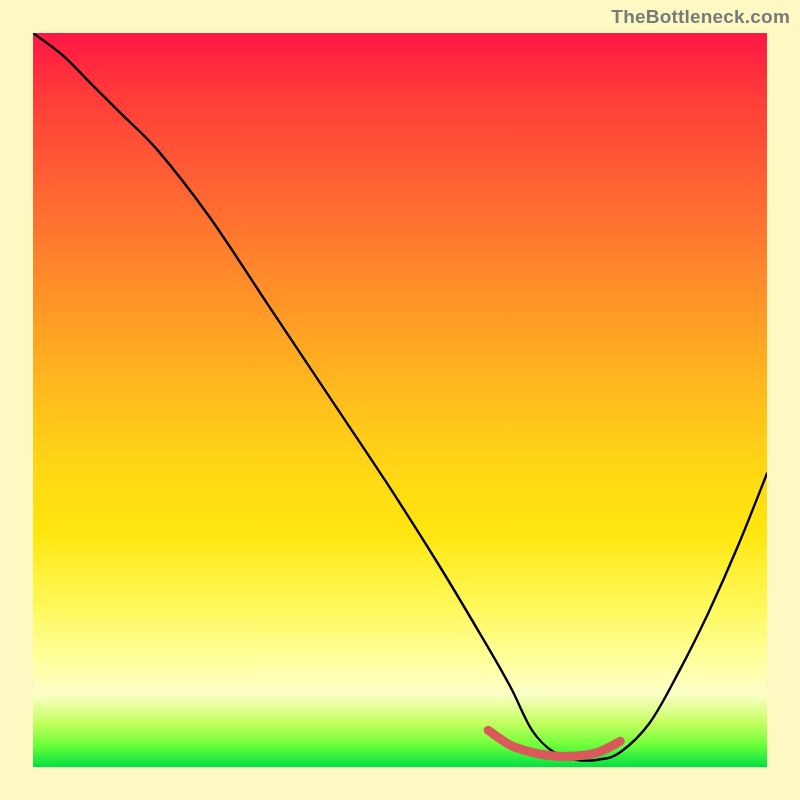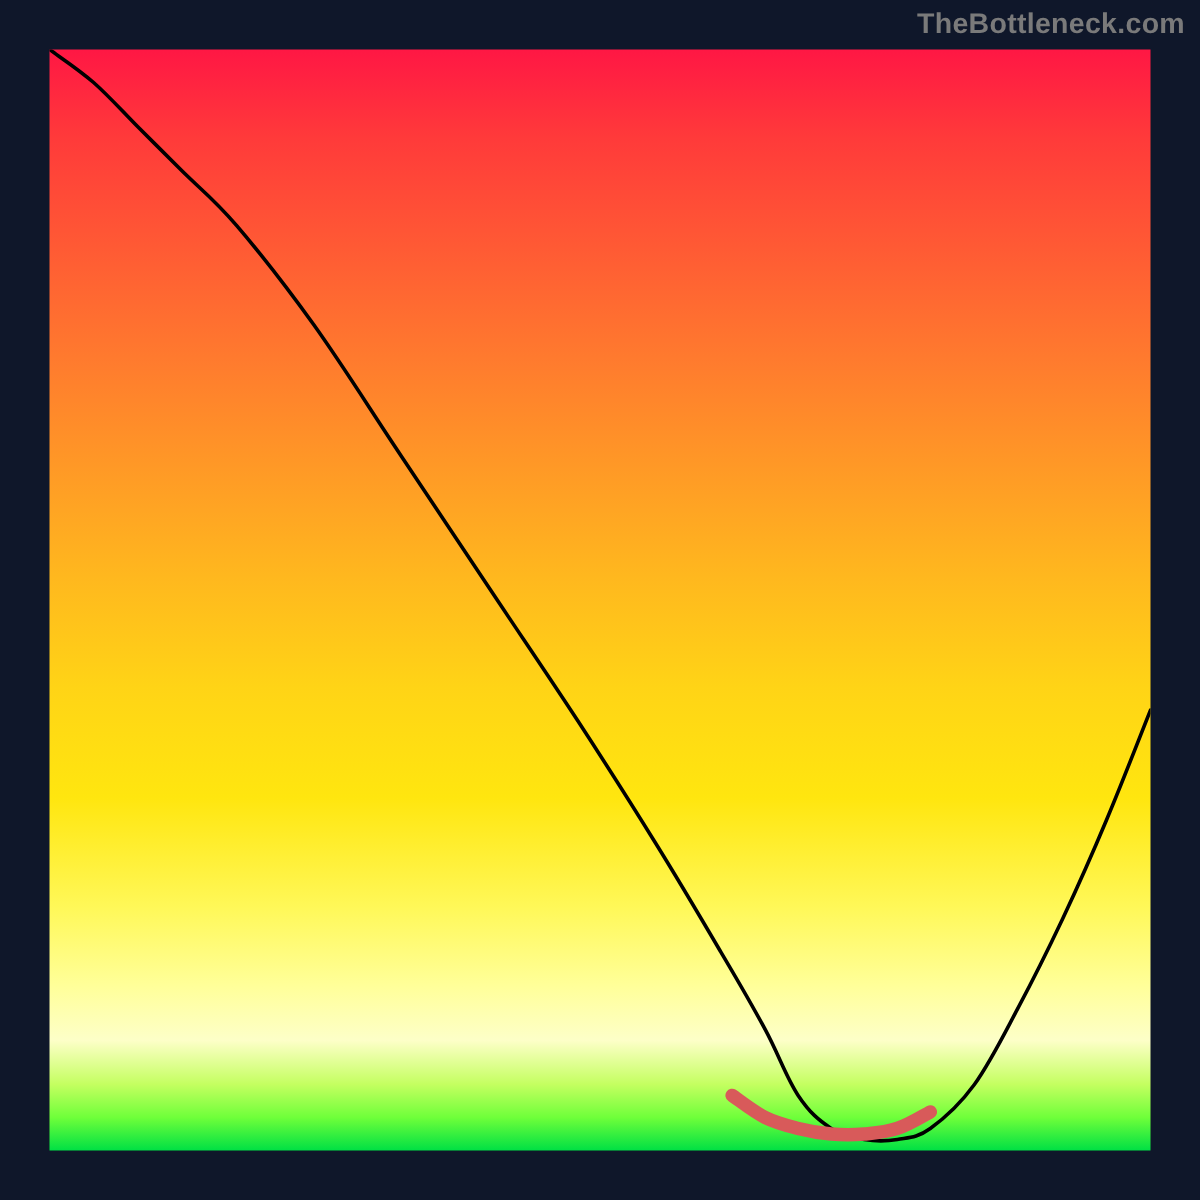--- a/index.html
+++ b/index.html
@@ -7,21 +7,21 @@
     padding: 0;
     width: 800px;
     height: 800px;
     background: #000000;
     overflow: hidden;
   }
   .frame {
     position: relative;
     width: 800px;
     height: 800px;
-    background: #0f172a;
+    background: #fef9c3;
   }
   .plot-area {
     position: absolute;
     left: 33px;
     top: 33px;
     width: 734px;
     height: 734px;
     background: linear-gradient(to bottom,
       #ff1744 0%,
       #ff3a3a 8%,

